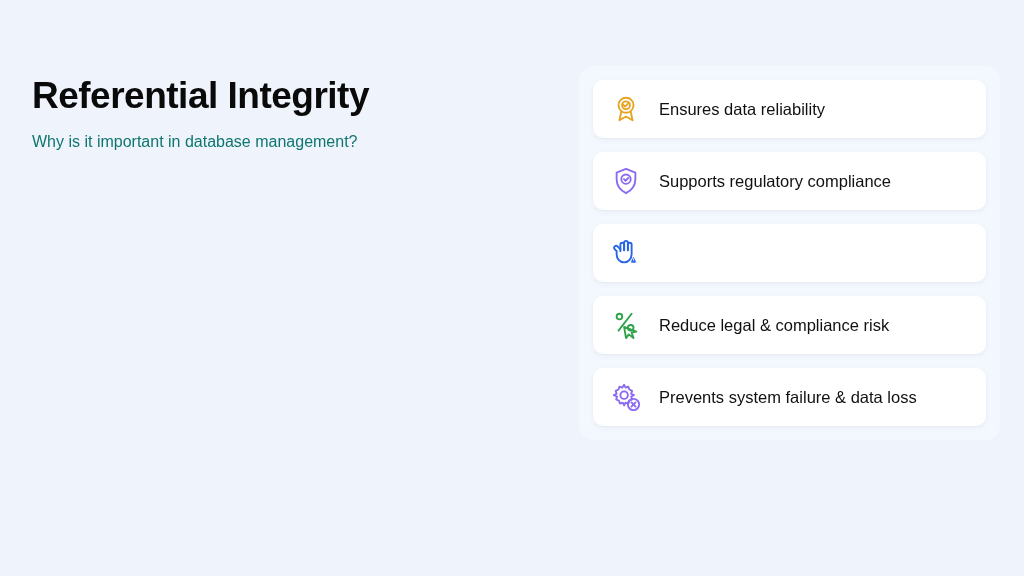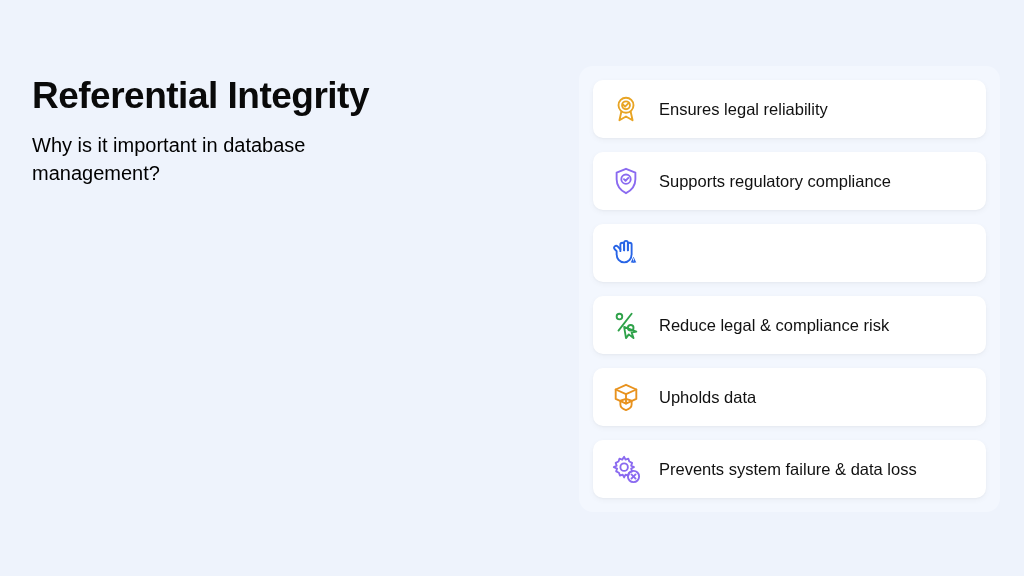--- a/index.html
+++ b/index.html
@@ -16,23 +16,23 @@
     padding: 75px 20px 0 32px;
   }
   .title {
     font-size: 37px;
     font-weight: 800;
     color: #0a0a0a;
     letter-spacing: -0.5px;
     margin-bottom: 14px;
   }
   .subtitle {
-    font-size: 20px;
+    font-size: 16px;
     font-weight: 400;
-    color: #000000;
+    color: #0f766e;
     line-height: 1.4;
     max-width: 400px;
   }
   .right {
     width: 445px;
     padding: 66px 24px 0 0;
   }
   .panel {
     background: #f3f7fe;
     border-radius: 14px;
@@ -75,21 +75,21 @@
 
     <div class="card">
       <span class="icon">
         <svg viewBox="0 0 32 32" fill="none" stroke="#e8a424" stroke-width="2" stroke-linecap="round" stroke-linejoin="round">
           <circle cx="16" cy="12" r="8"></circle>
           <circle cx="16" cy="12" r="4.2"></circle>
           <path d="M13 11.5l2 2 4-4"></path>
           <path d="M11 19l-2 9 7-4 7 4-2-9"></path>
         </svg>
       </span>
-      <span class="label">Ensures legal reliability</span>
+      <span class="label">Ensures data reliability</span>
     </div>
 
     <div class="card">
       <span class="icon">
         <svg viewBox="0 0 32 32" fill="none" stroke="#8a6af0" stroke-width="2" stroke-linecap="round" stroke-linejoin="round">
           <path d="M16 3l10 4v7c0 7-4.5 12-10 15C10.5 26 6 21 6 14V7l10-4z"></path>
           <circle cx="16" cy="14" r="5"></circle>
           <path d="M13.8 14l1.7 1.7 3-3"></path>
         </svg>
       </span>
@@ -114,31 +114,20 @@
         <svg viewBox="0 0 32 32" fill="none" stroke="#2fa24a" stroke-width="2" stroke-linecap="round" stroke-linejoin="round">
           <circle cx="9" cy="7" r="3"></circle>
           <circle cx="21" cy="19" r="3"></circle>
           <line x1="22" y1="4" x2="8" y2="22"></line>
           <path d="M14 18l2 12 3-4 5 4-2-6 5-1-13-5z"></path>
         </svg>
       </span>
       <span class="label">Reduce legal &amp; compliance risk</span>
     </div>
 
-    <div class="card">
-      <span class="icon">
-        <svg viewBox="0 0 32 32" fill="none" stroke="#e8921e" stroke-width="2" stroke-linecap="round" stroke-linejoin="round">
-          <path d="M16 3l11 5v10l-11 5L5 18V8l11-5z"></path>
-          <path d="M5 8l11 5 11-5"></path>
-          <line x1="16" y1="13" x2="16" y2="23"></line>
-          <path d="M16 18l6 2v4c0 3-3 5-6 6-3-1-6-3-6-6v-4l6-2z"></path>
-        </svg>
-      </span>
-      <span class="label">Upholds data</span>
-    </div>
 
     <div class="card">
       <span class="icon">
         <svg viewBox="0 0 32 32" fill="none" stroke="#8a6af0" stroke-width="2" stroke-linecap="round" stroke-linejoin="round">
           <circle cx="14" cy="14" r="4"></circle>
           <path d="M14 3l1.5 3 3-1 1 3 3 1.5-1 3 3 1.5-3 1.5 1 3-3 1.5-1 3-3-1L14 25l-1.5-3-3 1-1-3-3-1.5 1-3L3 14l3-1.5-1-3 3-1.5 1-3 3 1L14 3z"></path>
           <circle cx="24" cy="24" r="6"></circle>
           <line x1="21.8" y1="21.8" x2="26.2" y2="26.2"></line>
           <line x1="26.2" y1="21.8" x2="21.8" y2="26.2"></line>
         </svg>

